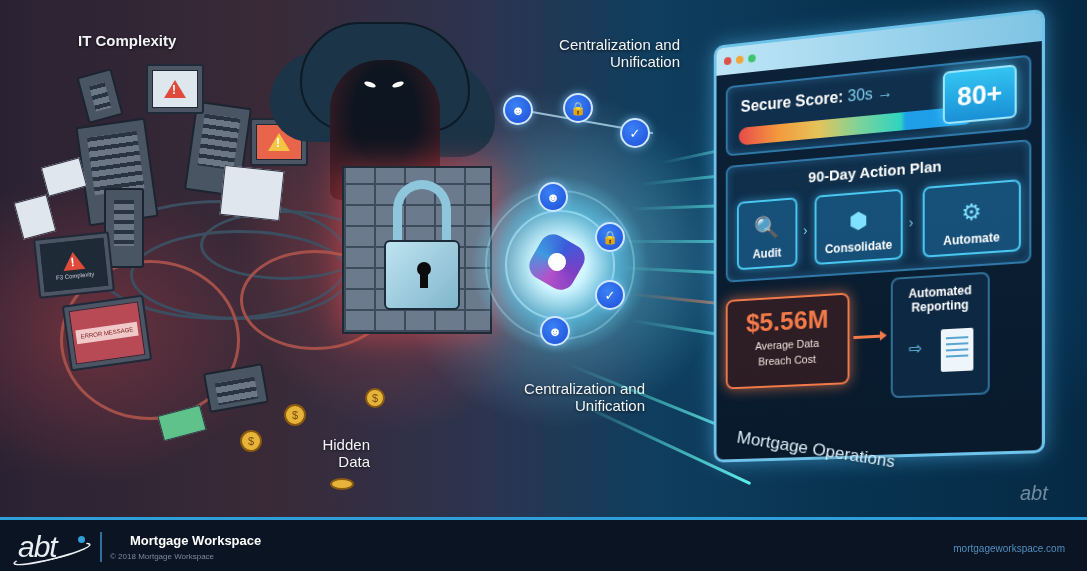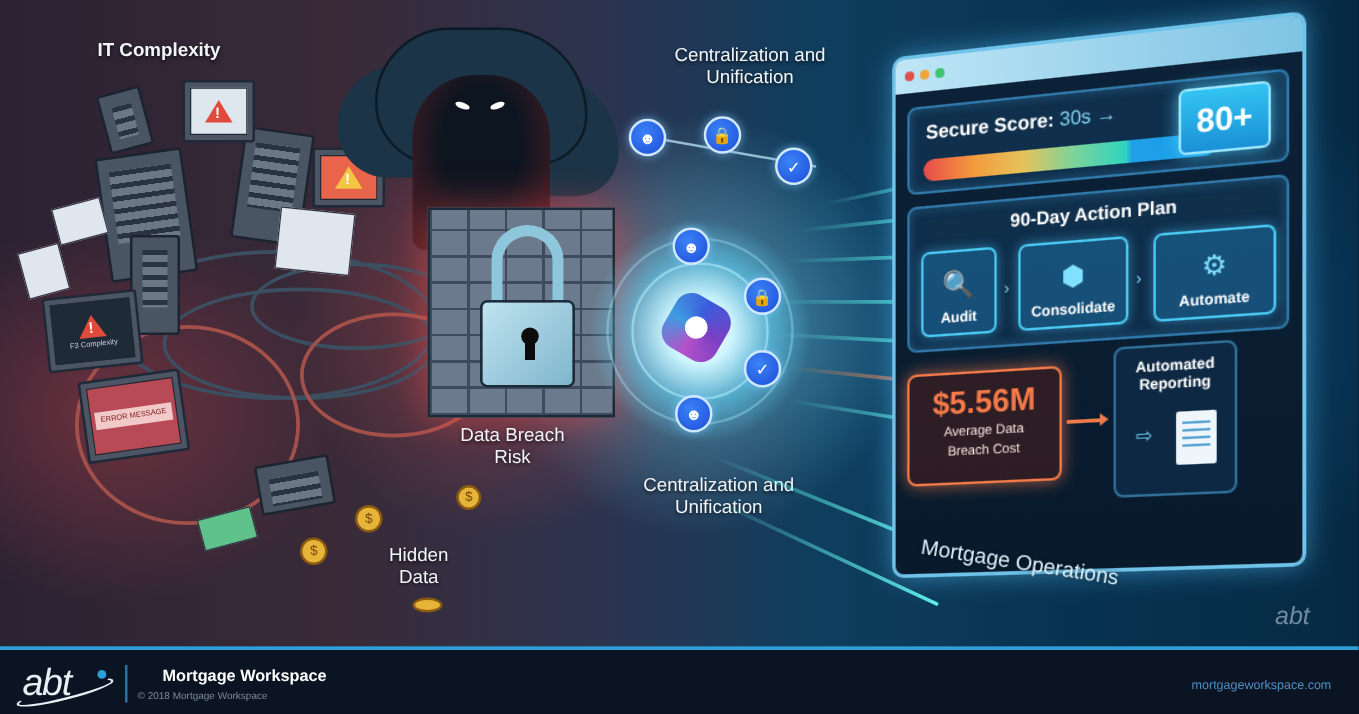--- a/index.html
+++ b/index.html
@@ -9,21 +9,21 @@
   .scene {
     position: absolute; left: 0; top: 0; width: 1087px; height: 517px; overflow: hidden;
     background:
       radial-gradient(ellipse 260px 220px at 90px 330px, rgba(160,60,70,0.55), transparent 70%),
       radial-gradient(ellipse 240px 260px at 400px 250px, rgba(190,70,70,0.55), transparent 70%),
       radial-gradient(ellipse 240px 240px at 560px 260px, rgba(140,230,255,0.55), transparent 70%),
       radial-gradient(ellipse 360px 300px at 880px 260px, rgba(20,110,170,0.45), transparent 75%),
       linear-gradient(90deg, #2a2233 0%, #3a2a38 25%, #2b3450 45%, #0f3e5e 60%, #07324f 80%, #062a45 100%);
   }
 
-  .label { position: absolute; color: #f2f5f8; font-weight: bold; text-shadow: 0 1px 3px rgba(0,0,0,0.7); text-align: center; line-height: 1.15; }
+  .label { position: absolute; color: #f2f5f8; font-weight: bold; text-shadow: 0 1px 3px rgba(0,0,0,0.7); text-align: right; line-height: 1.15; }
 
   
   .monitor { position: absolute; background: #4b5563; border: 2px solid #1f2937; border-radius: 3px; }
   .monitor .screen { position: absolute; inset: 4px; background: #dfe7ee; border: 1px solid #1f2937; display:flex; align-items:center; justify-content:center; }
   .warn { width: 0; height: 0; border-left: 11px solid transparent; border-right: 11px solid transparent; border-bottom: 18px solid #e04a3b; position: relative; }
   .warn::after { content: "!"; position: absolute; left: -3px; top: 3px; color: #fff; font-size: 12px; font-weight: bold; }
   .tower { position: absolute; background: #4a5563; border: 2px solid #1c2430; border-radius: 3px; }
   .tower::before { content:""; position:absolute; left:8px; right:8px; top:10px; height:60%; background: repeating-linear-gradient(#2a3440 0 4px, #6b7785 4px 10px); }
   .paper { position: absolute; background: #dfe6ee; border: 1px solid #334; transform: rotate(-15deg); }
   .cable { position: absolute; border: 3px solid #3b4f61; border-radius: 50%; }
@@ -160,21 +160,20 @@
   <div class="villain">
     <div class="eye" style="left:34px;top:22px;transform:rotate(20deg);"></div>
     <div class="eye" style="left:62px;top:22px;transform:rotate(-20deg);"></div>
   </div>
 
   <div class="wall"></div>
   <div class="shackle"></div>
   <div class="lockbody">
       <div class="keyhole"></div>
     </div>
-  <div class="label" style="left:360px;top:340px;width:100px;font-size:15px;font-weight:normal;">Data Breach Risk</div>
 
   <div class="label" style="left:520px;top:36px;width:160px;font-size:15px;font-weight:normal;">Centralization and Unification</div>
   <div class="hub-glow"></div>
   <div class="ring" style="left:505px;top:210px;width:110px;height:110px;"></div>
   <div class="ring" style="left:485px;top:190px;width:150px;height:150px;opacity:0.6;"></div>
   <div class="hub-logo"></div>
 
   <div class="spoke" style="left:515px;top:108px;width:140px;transform:rotate(10deg);"></div>
   <div class="node" style="left:503px;top:95px;">☻</div>
   <div class="node" style="left:563px;top:93px;">🔒</div>

